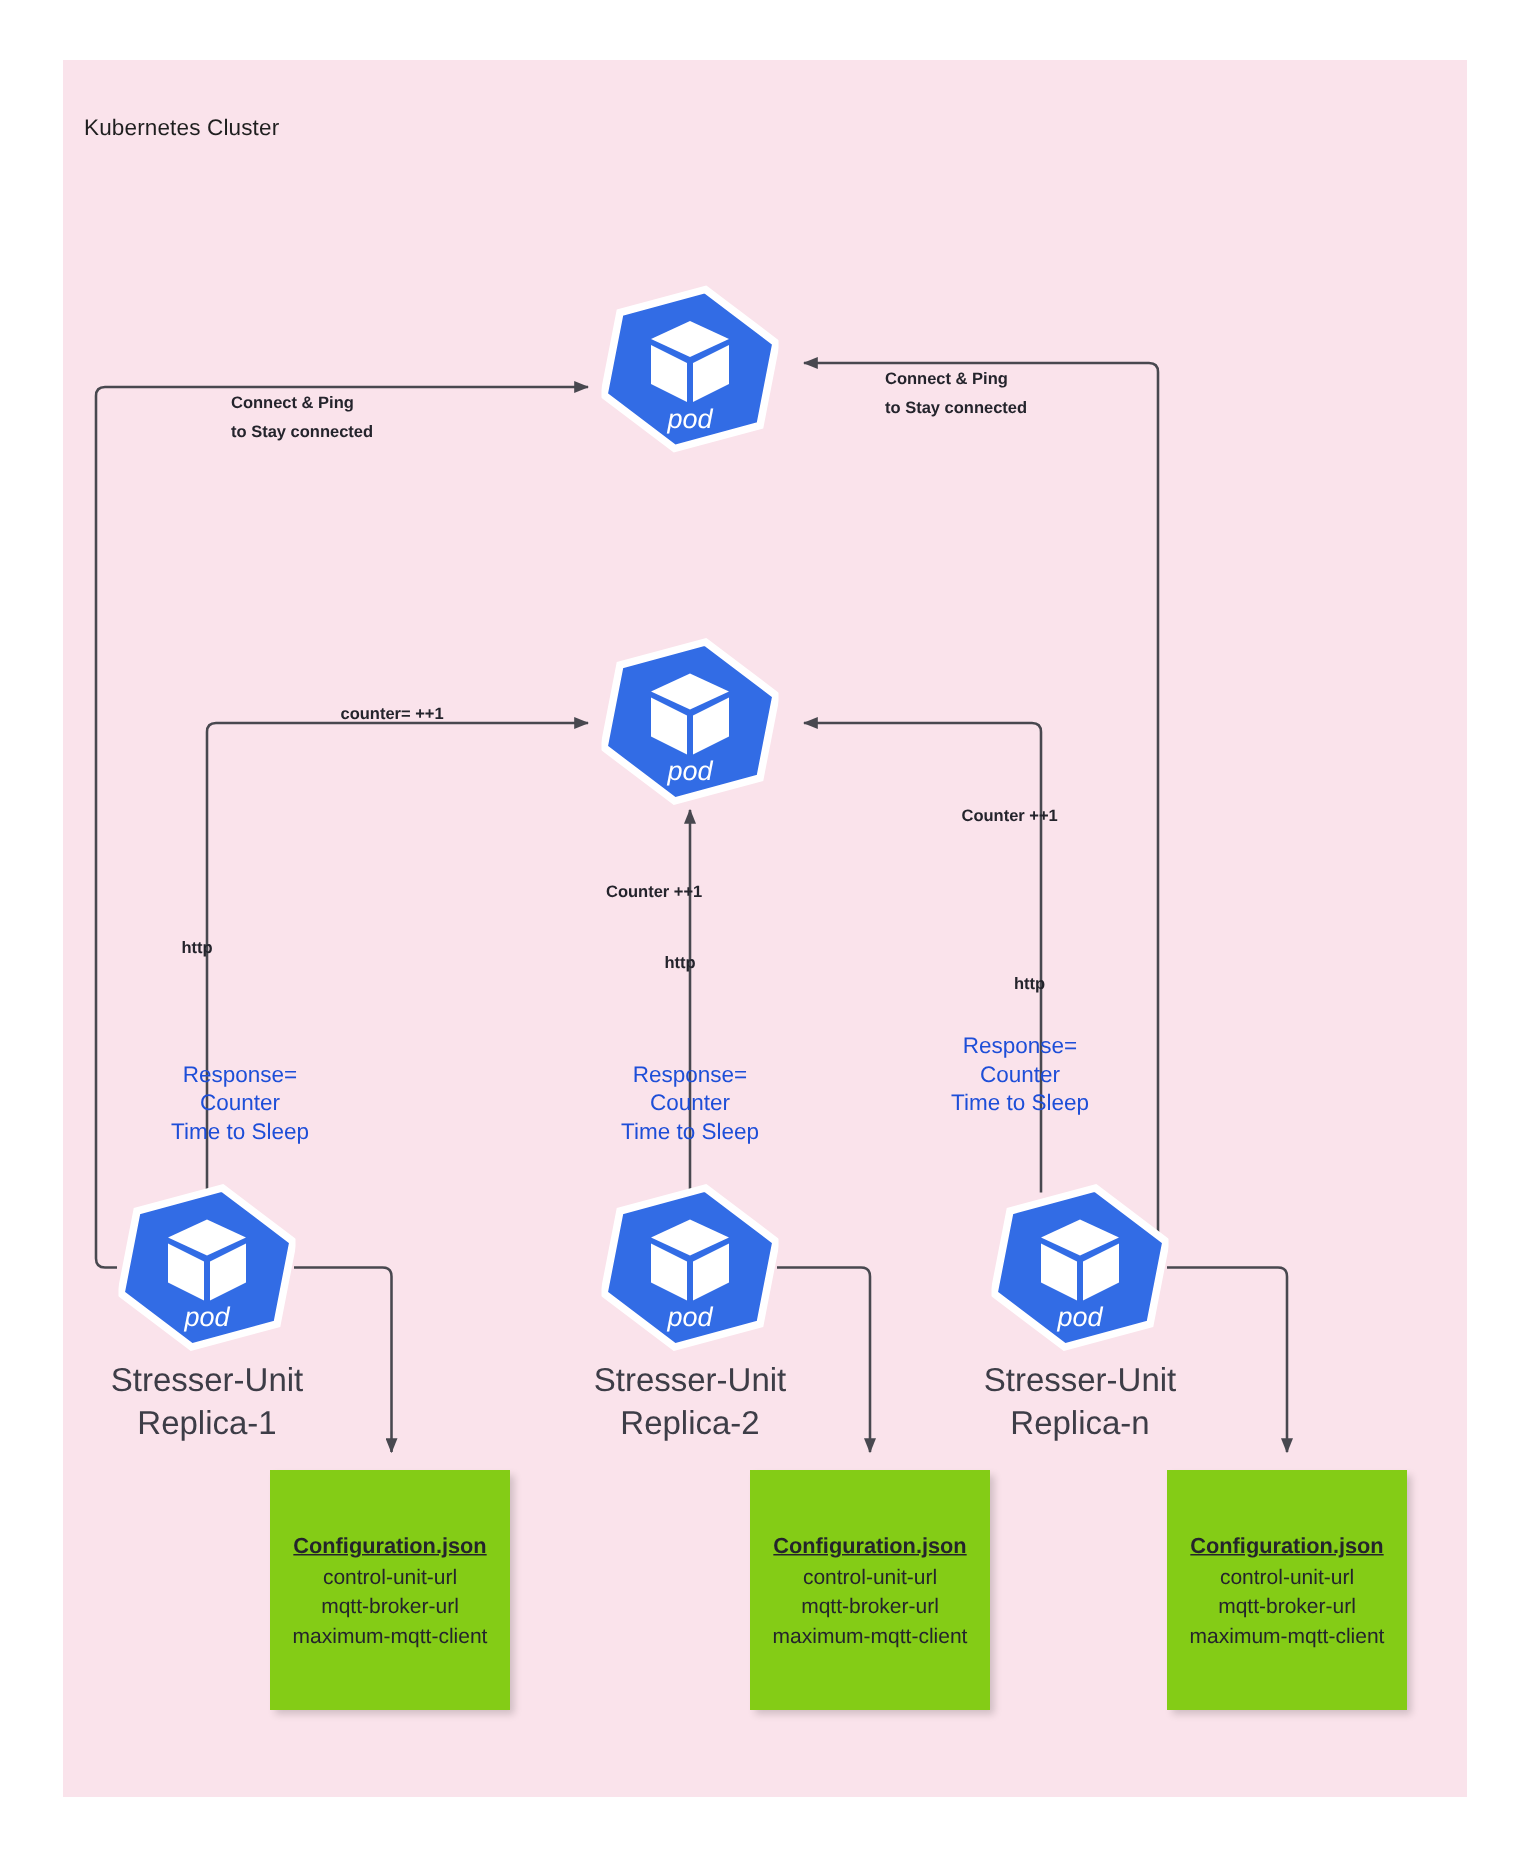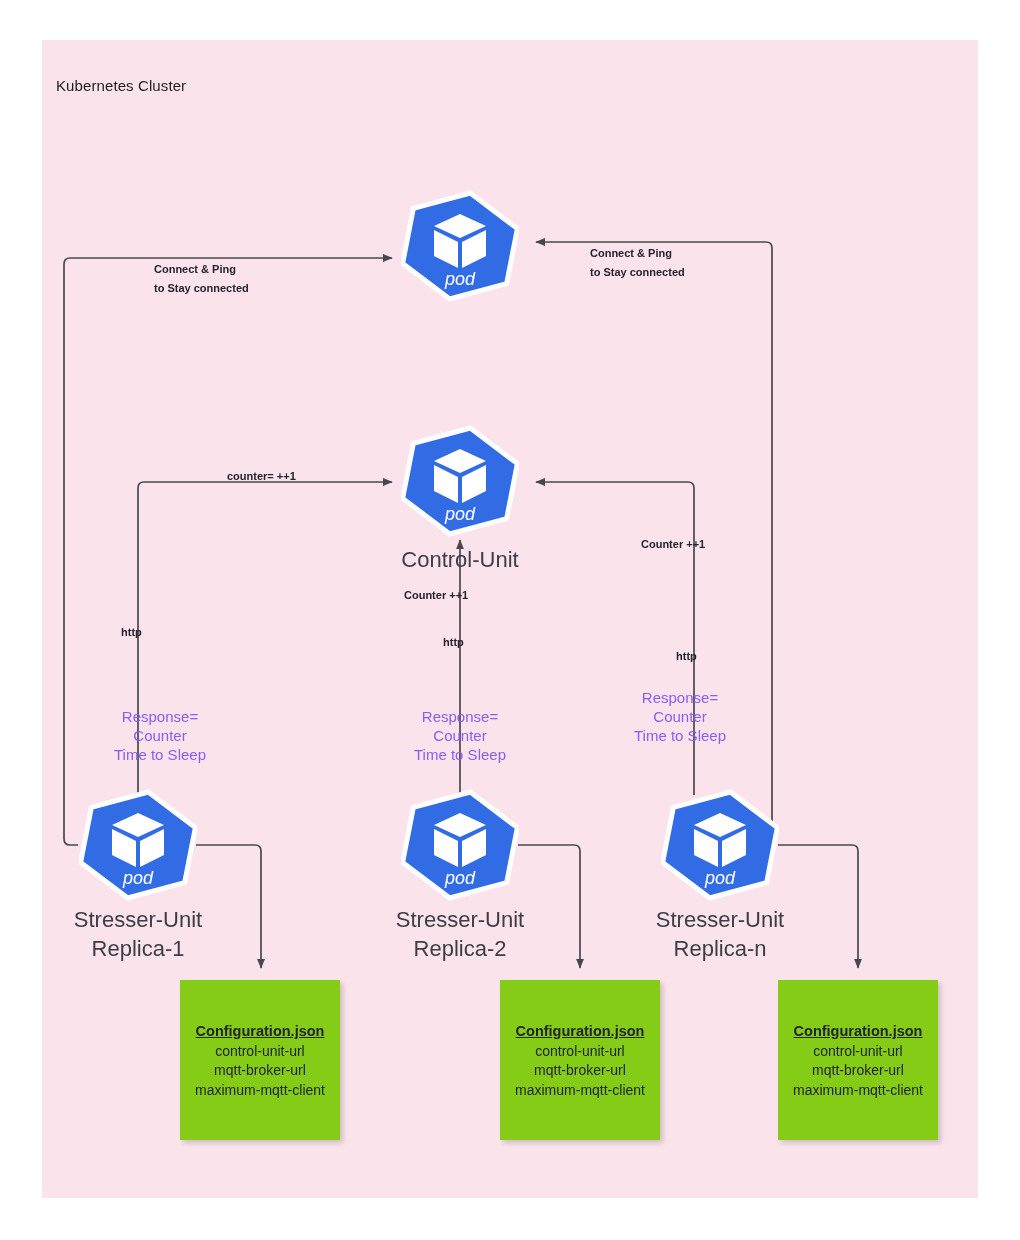--- a/index.html
+++ b/index.html
@@ -9,21 +9,21 @@
   #cluster{position:absolute;left:42px;top:40px;width:936px;height:1158px;background:#fae3eb;}
   #cluster-title{position:absolute;left:56px;top:57px;font-size:15px;color:#1f1f1f;letter-spacing:.1px;margin-top:20px;}
   svg#wires{position:absolute;left:0;top:0;width:1020px;height:1240px;overflow:visible;}
   .pod{position:absolute;width:118px;height:112px;font-style:italic;}
   .pod svg{display:block;width:118px;height:112px;}
   .pod .podlabel{position:absolute;left:0;right:0;bottom:14px;text-align:center;color:#ffffff;
                  font-size:18px;line-height:18px;}
   .nodecaption{position:absolute;text-align:center;color:#3d3d47;font-size:22px;line-height:29px;white-space:pre-line;}
   .lbl{position:absolute;color:#24242c;white-space:pre-line;}
   .lbl.b{font-weight:bold;font-size:11px;line-height:19px;}
-  .lbl.n{font-size:15px;line-height:19px;color:#8b5cf6;text-align:center;}
+  .lbl.n{font-size:15px;line-height:19px;color:#1d4ed8;text-align:center;}
   .note{position:absolute;width:160px;height:160px;background:#84cc16;
         box-shadow:3px 3px 5px rgba(0,0,0,.17);}
   .note .inner{position:absolute;left:0;right:0;top:42px;text-align:center;font-size:14px;
                line-height:19.5px;color:#24242c;}
   .note .inner .ttl{font-weight:bold;text-decoration:underline;display:block;font-size:14.5px;}
 </style>
 </head>
 <body>
 
 <div id="stage">
@@ -76,21 +76,20 @@
     <svg viewBox="0 0 118 112">
       <polygon points="59,2 112,28 112,84 59,110 6,84 6,28" fill="#326ce5" stroke="#ffffff" stroke-width="5" transform="rotate(11 59 56)"></polygon>
       <g fill="#ffffff">
         <polygon points="59,24 85,36 59,48 33,36"></polygon>
         <polygon points="33,40 57,52 57,78 33,66"></polygon>
         <polygon points="85,40 61,52 61,78 85,66"></polygon>
       </g>
     </svg>
     <div class="podlabel">pod</div>
   </div>
-  <div class="nodecaption" style="left:330px;top:545px;width:260px;">Control-Unit</div>
 
   <div class="lbl b" style="left:203px;top:467px;margin-left:24px;">counter= ++1</div>
   <div class="lbl b" style="left:404px;top:586px;">Counter ++1</div>
   <div class="lbl b" style="left:641px;top:535px;">Counter ++1</div>
 
   <div class="lbl b" style="left:121px;top:623px;">http</div>
   <div class="lbl b" style="left:443px;top:633px;">http</div>
   <div class="lbl b" style="left:676px;top:647px;">http</div>
 
   <div class="lbl n" style="left:89px;top:707px;width:142px;">Response=

